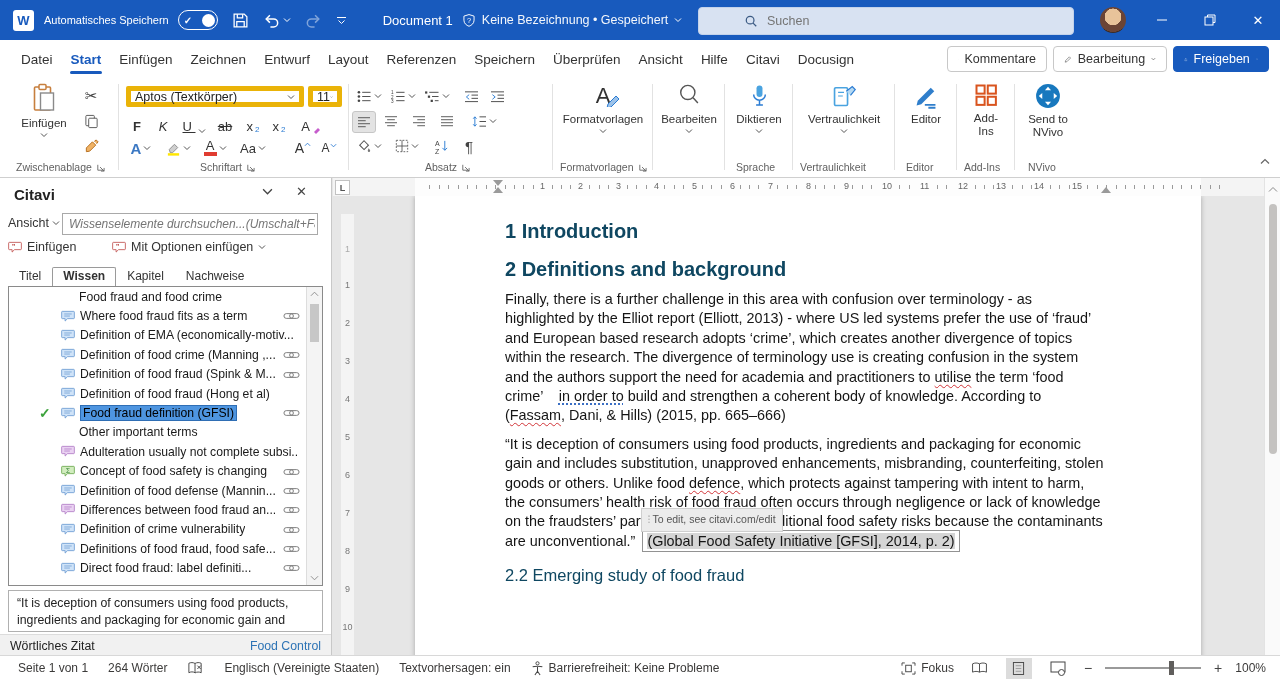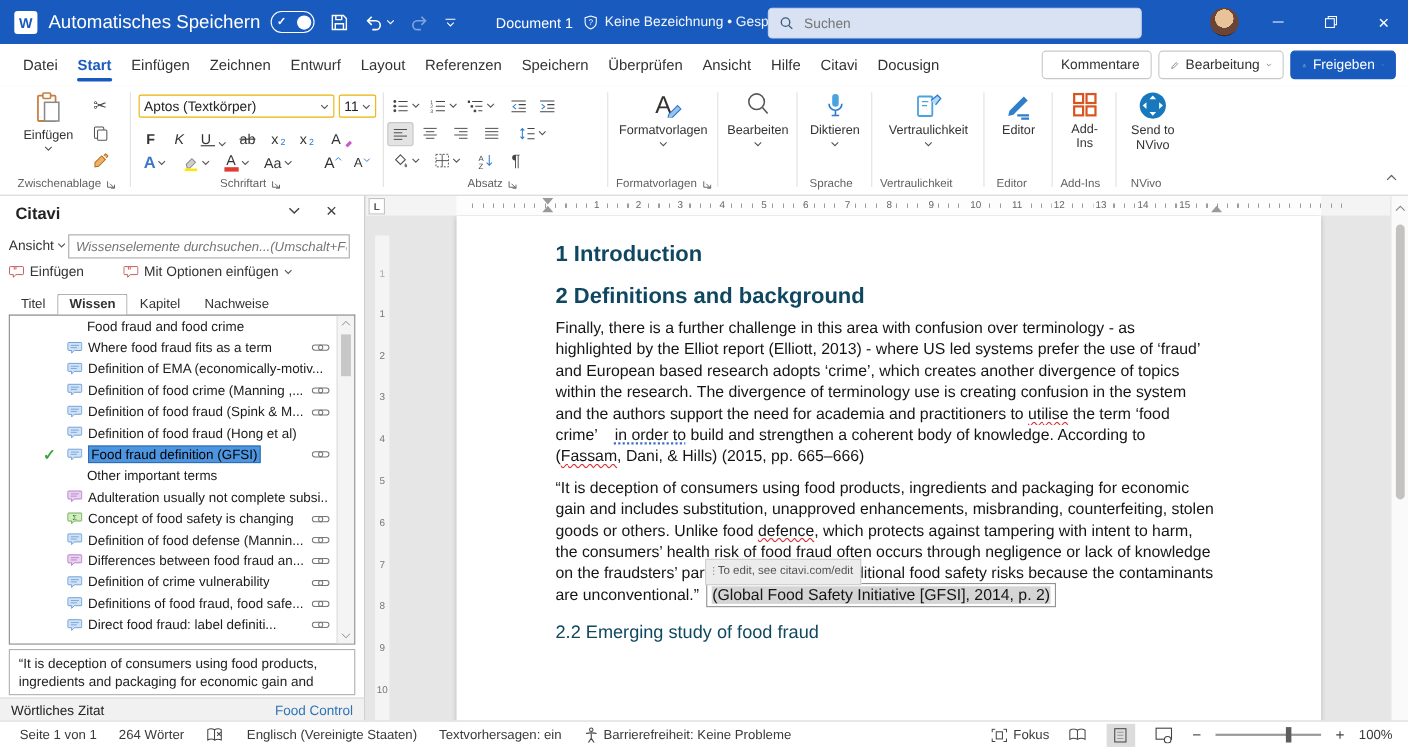--- a/index.html
+++ b/index.html
@@ -5,31 +5,31 @@
   html,body{margin:0;padding:0;}
   body{width:1280px;height:680px;position:relative;overflow:hidden;
        font-family:"Liberation Sans",sans-serif;background:#e6e6e6;color:#222;
        -webkit-font-smoothing:antialiased;}
   svg{display:block;}
   
   #titlebar{position:absolute;left:0;top:0;width:1280px;height:40px;background:#185abd;color:#fff;}
   #titlebar .row{display:flex;align-items:center;height:40px;}
   .wordlogo{width:21px;height:21px;background:#fff;border-radius:3px;margin-left:13px;
             display:flex;align-items:center;justify-content:center;font-weight:bold;color:#185abd;font-size:13px;}
-  .tb-label{font-size:17px;margin-left:10px;}
+  .tb-label{font-size:11px;margin-left:10px;}
   .toggle{width:38px;height:18px;border:1.5px solid #fff;border-radius:10px;margin-left:9px;position:relative;display:flex;align-items:center;}
   .toggle .chk{font-size:10px;color:#fff;margin-left:5px;font-weight:bold;}
   .toggle .knob{position:absolute;right:1.5px;width:13px;height:13px;border-radius:50%;background:#fff;}
   .tb-ic{margin-left:14px;display:flex;align-items:center;}
   .dim{opacity:.45;}
   .chv{width:8px;height:6px;}
   #doc-title{margin-left:36px;display:flex;align-items:center;font-size:13px;white-space:nowrap;}
   #doc-title .st{margin-left:6px;font-size:12.5px;opacity:.95;}
   #tb-search{position:absolute;left:698px;top:7px;width:338px;height:26px;background:#d8e2f2;
-             border:1px solid #c3d2ea;border-radius:4px;display:flex;align-items:center;}
+             border:1px solid #c3d2ea;border-radius:4px;display:flex;align-items:center;padding-left:36px;}
   #tb-search input{border:none;outline:none;background:transparent;font-size:12.5px;color:#31486b;
                    font-style:normal;width:250px;font-family:"Liberation Sans",sans-serif;}
   #avatar{position:absolute;left:1100px;top:7px;width:26px;height:26px;border-radius:50%;
           background:radial-gradient(circle at 50% 38%, #e8c39a 0 40%, #6b4435 41% 72%, #3c2a22 73%);}
   .winbtn{position:absolute;top:0;width:44px;height:40px;display:flex;align-items:center;justify-content:center;color:#fff;font-size:13px;}
   
   #tabrow{position:absolute;left:0;top:40px;width:1280px;height:38px;background:#fff;}
   #ribbon-tabs{position:absolute;left:12px;top:0;height:38px;display:flex;align-items:center;}
   .tab{font-size:13.5px;color:#333;padding:9px 9px;position:relative;cursor:default;}
   .tab.active{font-weight:bold;color:#185abd;}
@@ -38,21 +38,21 @@
            display:flex;align-items:center;justify-content:center;font-size:12.5px;color:#333;gap:6px;padding:0 10px;box-sizing:border-box;}
   .pillbtn.blue{background:#185abd;border-color:#185abd;color:#fff;}
   
   #ribbon{position:absolute;left:0;top:78px;width:1280px;height:100px;background:#fff;border-bottom:1px solid #cfcfcf;box-sizing:border-box;}
   .vdiv{position:absolute;top:6px;height:86px;width:1px;background:#e2e2e2;}
   .bigbtn{position:absolute;top:5px;display:flex;flex-direction:column;align-items:center;font-size:11.5px;color:#333;text-align:center;line-height:13px;}
   .bigbtn .lbl{margin-top:4px;}
   .bigbtn .chvd{margin-top:2px;}
   .grplabel{position:absolute;top:83px;font-size:10.5px;color:#616161;display:flex;align-items:center;gap:4px;}
   .smallic{position:absolute;width:22px;height:20px;display:flex;align-items:center;justify-content:center;color:#444;}
-  .fontbox{position:absolute;top:8px;height:21px;border:1px solid #eab308;border-radius:2px;background:#fff;
+  .fontbox{position:absolute;top:8px;height:21px;border:5px solid #eab308;border-radius:2px;background:#fff;
            display:flex;align-items:center;font-size:12.5px;color:#222;padding:0 4px;box-sizing:border-box;justify-content:space-between;}
   .fmt{font-size:13px;color:#333;display:flex;align-items:flex-end;gap:2px;}
   .bar{display:block;width:13px;height:3.5px;margin-top:1px;}
   .selbtn{background:#e3e3e3;border:1px solid #c6c6c6;border-radius:3px;}
   .alico{display:block;}
   
   #citavi{position:absolute;left:0;top:178px;width:332px;height:477px;background:#fff;border-right:1px solid #c8c8c8;box-sizing:border-box;}
   #cv-title{position:absolute;left:14px;top:8px;font-size:15px;font-weight:bold;color:#222;}
   #cv-close,#cv-chev{position:absolute;top:10px;color:#444;}
   #cv-view{position:absolute;left:8px;top:38px;font-size:12.5px;color:#333;display:flex;align-items:center;gap:3px;}

